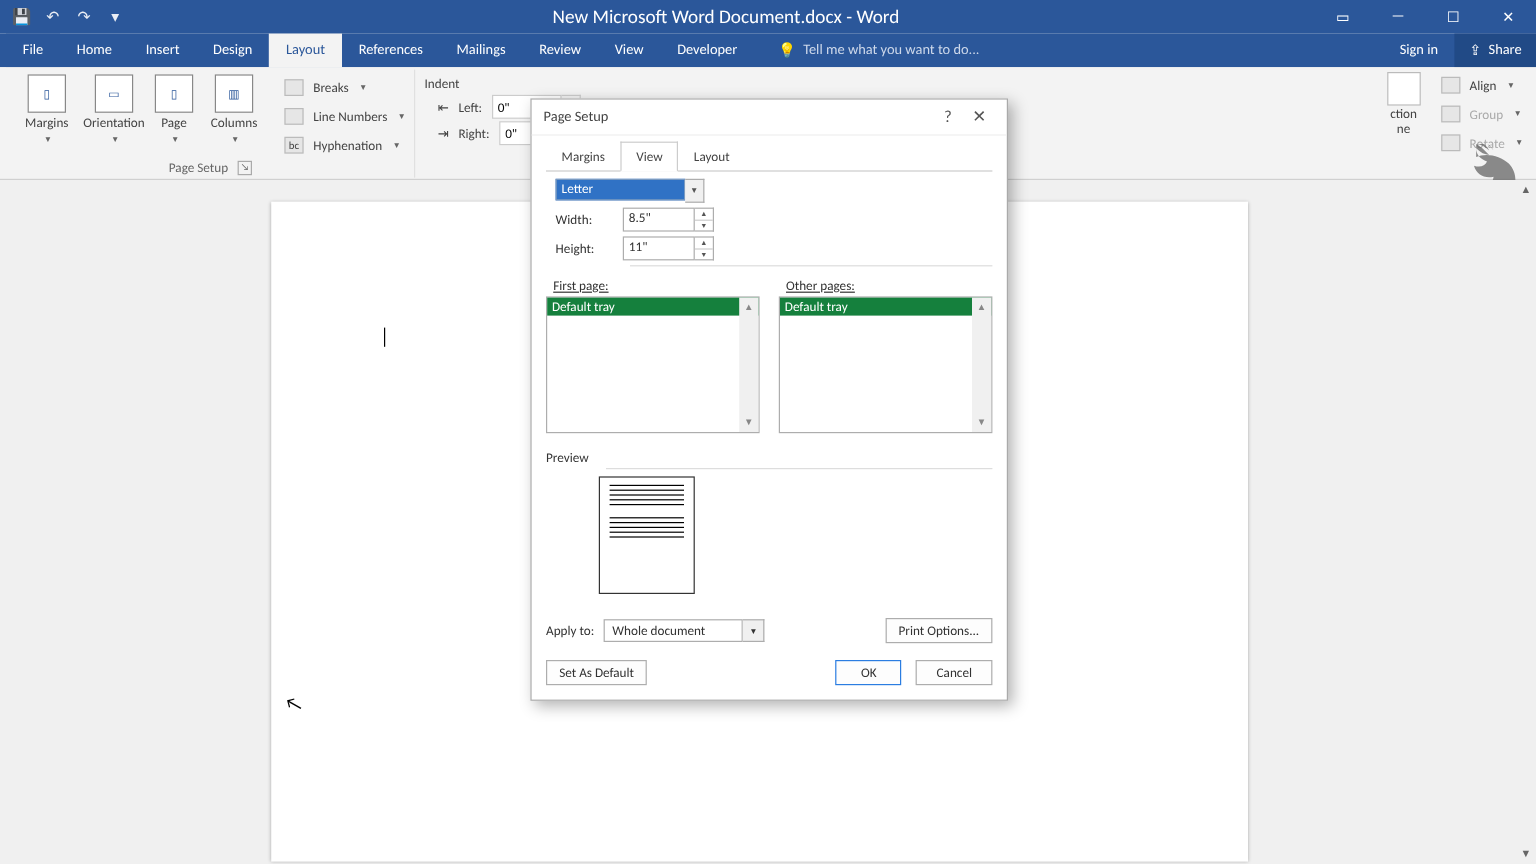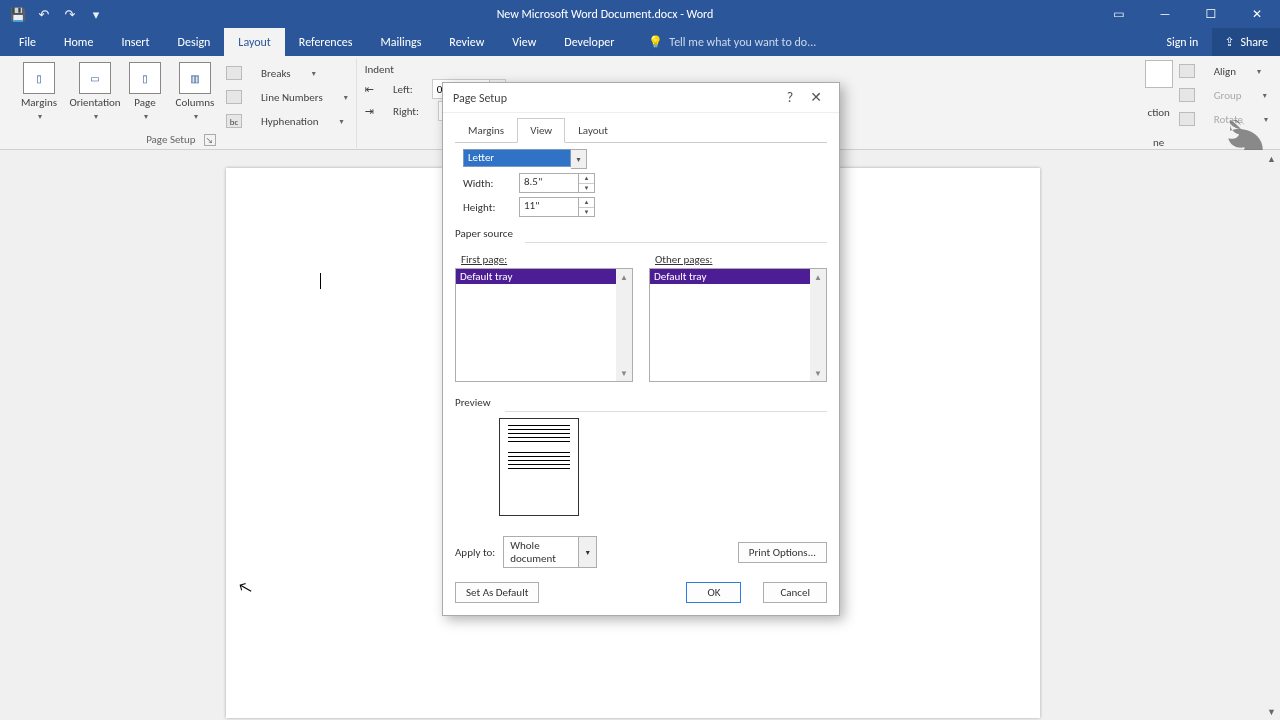--- a/index.html
+++ b/index.html
@@ -1,41 +1,41 @@
 <!DOCTYPE html>
 <html><head>
 <meta charset="utf-8">
 <style>
   * { box-sizing: border-box; font-family: "Segoe UI", Calibri, sans-serif; }
   body { margin:0; width:1280px; height:720px; background:#f0f0f0; overflow:hidden; position:relative; }
   
   .titlebar { height:28px; background:#2b579a; color:#fff; display:flex; align-items:center; font-size:12px; }
   .qa { display:flex; align-items:center; gap:10px; padding:0 10px; }
   .qa .qa-icon { width:16px; height:16px; display:flex; align-items:center; justify-content:center; opacity:0.9; font-size:13px;}
-  .title-center { flex:1; text-align:center; font-size:12px; }
+  .title-center { flex:1; text-align:center; font-size:16px; }
   .winctrls { display:flex; }
   .winctrls div { width:46px; height:28px; display:flex; align-items:center; justify-content:center; font-size:12px;}
   
   .ribtabs { height:28px; background:#2b579a; display:flex; align-items:stretch; padding-left:5px; }
   .ribtabs .tab { padding:0 14px; font-size:12px; color:#fff; display:flex; align-items:center; }
   .ribtabs .tab.file { background:#2b579a; }
   .ribtabs .tab.active { background:#f3f3f3; color:#2b579a; }
   .ribtabs .tell { flex:0 0 auto; display:flex; align-items:center; color:#cdd8ea; font-size:12px; padding-left:20px; gap:6px;}
   .ribtabs .spacer { flex:1; }
   .ribtabs .signin { color:#fff; font-size:12px; padding:0 14px; display:flex; align-items:center;}
   .ribtabs .share { background:#214a86; color:#fff; display:flex; align-items:center; padding:0 12px; font-size:12px; gap:6px;}
   
   .ribbon { height:94px; background:#f3f3f3; border-bottom:1px solid #d0d0d0; display:flex; position:relative; padding:2px 6px 0 6px; }
   .group { border-right:1px solid #e0e0e0; padding:2px 8px 0 8px; display:flex; flex-direction:column; height:90px; }
   .group-body { flex:1; display:flex; align-items:flex-start; gap:6px; }
   .group-label { text-align:center; font-size:11px; color:#666; height:18px; line-height:14px; display:flex; align-items:center; justify-content:center; gap:8px;}
   .bigbtn { display:flex; flex-direction:column; align-items:center; width:50px; font-size:11px; color:#444; padding-top:2px; gap:2px;}
   .bigbtn .ico { width:32px; height:32px; border:1px solid #888; background:#fff; font-size:10px; display:flex; align-items:center; justify-content:center; color:#2b579a;}
   .drop-tri { font-size:8px; color:#666; margin-left:2px;}
-  .smallrow { display:flex; align-items:center; font-size:11px; color:#444; height:22px; gap:19px; }
+  .smallrow { display:flex; align-items:center; font-size:11px; color:#444; height:22px; gap:8px;margin-left:11px; }
   .smallrow .ico { width:16px; height:14px; background:#e6e6e6; border:1px solid #bbb;}
   .dlaunch { width:12px; height:12px; border:1px solid #aaa; font-size:8px; display:flex; align-items:center; justify-content:center; color:#666;}
   .spin { display:flex; align-items:center; }
   .spin input { width:58px; height:20px; font-size:11px; border:1px solid #ccc; padding:0 4px;}
   .spin .arrows { width:16px; height:20px; border:1px solid #ccc; border-left:none; display:flex; flex-direction:column; }
   .spin .arrows div { flex:1; font-size:6px; display:flex; align-items:center; justify-content:center; color:#555; border-bottom:1px solid #ccc;}
   .spin .arrows div:last-child { border-bottom:none;}
   .hdr-small { font-size:11px; color:#444; height:18px; display:flex; align-items:flex-end; padding-bottom:2px;}
   
   .docarea { position:absolute; top:150px; left:0; right:0; bottom:0; background:#f0f0f0; }
@@ -62,32 +62,32 @@
   .combo .cval { border:1px solid #7a9ac0; background:#3072c5; color:#fff; font-size:11px; padding:1px 4px; width:108px; height:18px;}
   .combo .cbtn { width:16px; height:20px; border:1px solid #adadad; border-left:none; background:#f0f0f0; display:flex; align-items:center; justify-content:center; font-size:8px; color:#555;}
   .spin2 { display:flex; }
   .spin2 .v { width:60px; height:20px; border:1px solid #adadad; font-size:11px; padding:1px 4px;}
   .spin2 .arrs { width:16px; height:20px; border:1px solid #adadad; border-left:none; display:flex; flex-direction:column;}
   .spin2 .arrs div { flex:1; font-size:6px; display:flex; align-items:center; justify-content:center; color:#555; border-bottom:1px solid #ccc;}
   .spin2 .arrs div:last-child{border:none;}
   .src-cols { display:flex; gap:16px; margin-top:2px;}
   .src-col { flex:1; }
   .listbox { border:1px solid #adadad; height:114px; position:relative; }
-  .listbox .item { background:#4c1d95; color:#fff; font-size:11px; padding:1px 4px; }
+  .listbox .item { background:#15803d; color:#fff; font-size:11px; padding:1px 4px; }
   .listbox .sb { position:absolute; right:0; top:0; bottom:0; width:16px; background:#f0f0f0; display:flex; flex-direction:column; justify-content:space-between; align-items:center; }
   .listbox .sb div { font-size:8px; color:#888; height:16px; display:flex; align-items:center; justify-content:center;}
   .preview-box { width:80px; height:98px; border:1px solid #333; background:#fff; padding:6px 8px; margin:4px 0 0 44px; display:flex; flex-direction:column; gap:3px;}
   .preview-box .ln { height:1px; background:#000; }
   .dlg-bottom { display:flex; align-items:center; margin-top:20px; gap:8px;}
   .sel { display:flex;}
-  .sel .sval { border:1px solid #adadad; padding:2px 6px; background:#fff; width:76px; font-size:11px;}
+  .sel .sval { border:1px solid #adadad; padding:2px 6px; background:#fff; width:116px; font-size:11px;}
   .sel .sbtn { width:18px; border:1px solid #adadad; border-left:none; background:#f0f0f0; display:flex; align-items:center; justify-content:center; font-size:8px;}
   .btn { border:1px solid #adadad; background:#fdfdfd; padding:3px 10px; font-size:11px; color:#333; }
   .btn.primary { border:1.5px solid #2b7de1; padding:3px 20px;}
-  .dlg-footer { display:flex; align-items:center; margin-top:14px; gap:22px;}
+  .dlg-footer { display:flex; align-items:center; margin-top:14px; gap:12px;}
   .dlg-footer .spacer{flex:1;}
   .cursor-arrow { position:absolute; left:238px; top:578px; font-size:16px; color:#000; z-index:2; transform:rotate(-15deg);}
   .dragon { position:absolute; right:10px; top:64px; width:58px; height:58px; opacity:0.75; }
 </style>
 </head>
 <body>
 
 <div class="titlebar">
   <div class="qa">
     <span class="qa-icon">💾</span>
@@ -206,21 +206,21 @@
         <div class="hdr-small">Spacing</div>
       </div>
     </div>
     <div class="group-label">
         <span>P</span>
         <span class="dlaunch">↘</span>
       </div>
   </div>
 
   <div style="margin-left:auto; display:flex; gap:6px; padding-right:6px;">
-    <div style="display:flex; flex-direction:column; align-items:center; font-size:11px; color:#444; padding-top:2px;justify-content:space-between;">
+    <div style="display:flex; flex-direction:column; align-items:center; font-size:11px; color:#444; padding-top:2px;">
       <div style="width:28px;height:28px;background:#fff;border:1px solid #bbb"></div>
       <span>ction</span>
       <span>ne</span>
     </div>
     <div style="display:flex; flex-direction:column; gap:2px; padding-top:2px;">
       <div class="smallrow">
           <div class="ico"></div>
           <span>Align</span>
           <span class="drop-tri">▾</span>
         </div>
@@ -287,21 +287,20 @@
       <label>Height:</label>
       <div class="spin2">
           <div class="v">11"</div>
           <div class="arrs">
             <div>▲</div>
             <div>▼</div>
           </div>
         </div>
     </div>
 
-    <div class="fs-label" style="margin-top:10px">Paper source</div>
     <div class="hr-sep"></div>
     <div class="src-cols">
       <div class="src-col">
         <div class="fs-label underline-label" style="margin-left:6px">First page:</div>
         <div class="listbox">
           <div class="item">Default tray</div>
           <div class="sb">
               <div>▲</div>
               <div>▼</div>
             </div>

